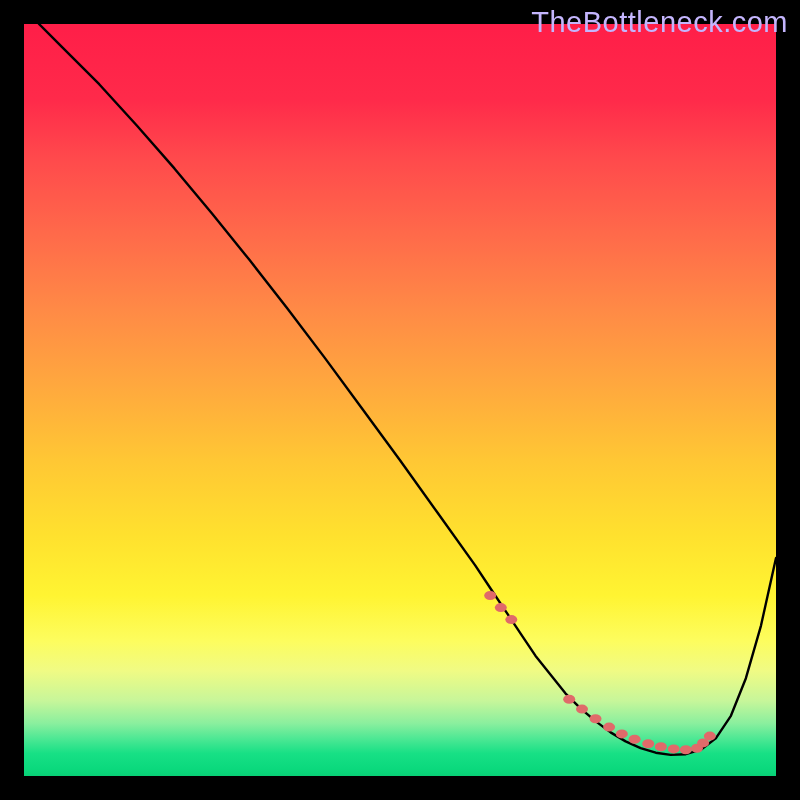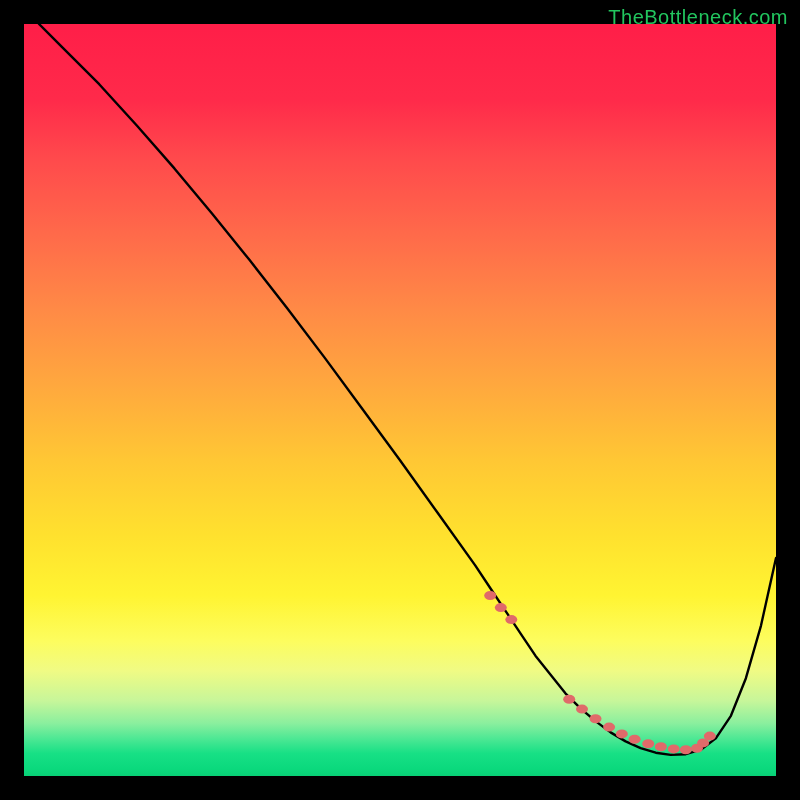--- a/index.html
+++ b/index.html
@@ -14,22 +14,22 @@
   .frame {
     position: relative;
     width: 800px;
     height: 800px;
     background: #000;
   }
   .watermark {
     position: absolute;
     top: 6px;
     right: 12px;
-    color: #22c55e;
-    font-size: 20px;
+    color: #c4b5fd;
+    font-size: 29px;
     font-weight: 500;
     letter-spacing: 0.5px;
     z-index: 10;
   }
   .plot-area {
     position: absolute;
     left: 24px;
     top: 24px;
     width: 752px;
     height: 752px;

